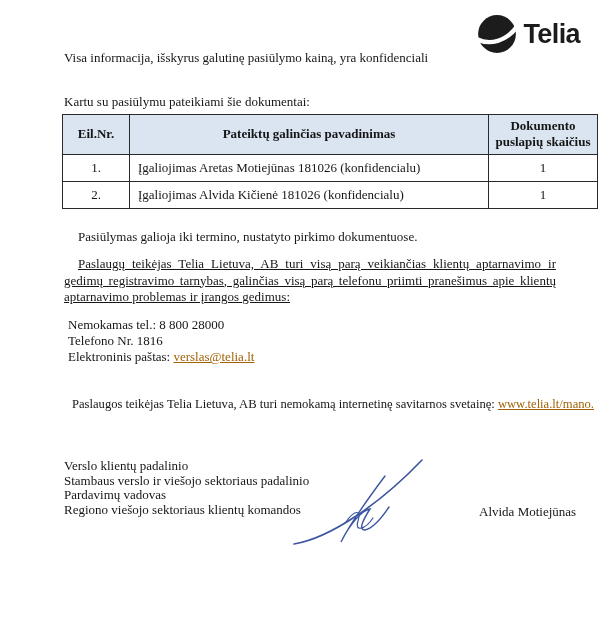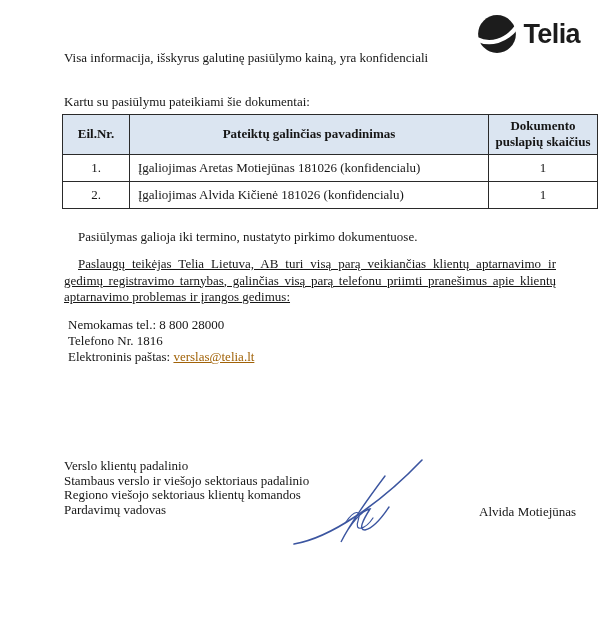--- a/index.html
+++ b/index.html
@@ -83,26 +83,27 @@
 
   <div class="validity">Pasiūlymas galioja iki termino, nustatyto pirkimo dokumentuose.</div>
   <div class="support">Paslaugų teikėjas Telia Lietuva, AB turi visą parą veikiančias klientų aptarnavimo ir gedimų registravimo tarnybas, galinčias visą parą telefonu priimti pranešimus apie klientų aptarnavimo problemas ir įrangos gedimus:</div>
 
   <div class="contacts">
     <div>Nemokamas tel.: 8 800 28000</div>
     <div>Telefono Nr. 1816</div>
     <div><span>Elektroninis paštas: </span><span class="link">verslas@telia.lt</span></div>
   </div>
 
+  <div class="selfservice"><span>Paslaugos teikėjas Telia Lietuva, AB turi nemokamą internetinę savitarnos svetainę: </span><span class="link">www.telia.lt/mano.</span></div>
 
   <div class="org">
     <div>Verslo klientų padalinio</div>
     <div>Stambaus verslo ir viešojo sektoriaus padalinio</div>
+    <div>Pardavimų vadovas</div>
     <div>Regiono viešojo sektoriaus klientų komandos</div>
-    <div>Pardavimų vadovas</div>
   </div>
 
   <div class="signature-wrap">
     <svg width="145" height="98" viewBox="0 0 145 98">
       <path d="M6 92 C 42 86, 92 52, 134 8" stroke="#3b55a0" stroke-width="1.6" fill="none" stroke-linecap="round"></path>
       <path d="M97 24 C 82 44, 62 72, 53 90 C 62 72, 74 58, 82 57 C 75 68, 70 78, 77 78 C 86 76, 95 64, 101 55" stroke="#3b55a0" stroke-width="1.4" fill="none" stroke-linecap="round"></path>
       <path d="M58 70 c 8 -12, 16 -13, 12 -1 c -4 11, 7 9, 15 -3" stroke="#3b55a0" stroke-width="1.2" fill="none" stroke-linecap="round"></path>
     </svg>
   </div>
 

